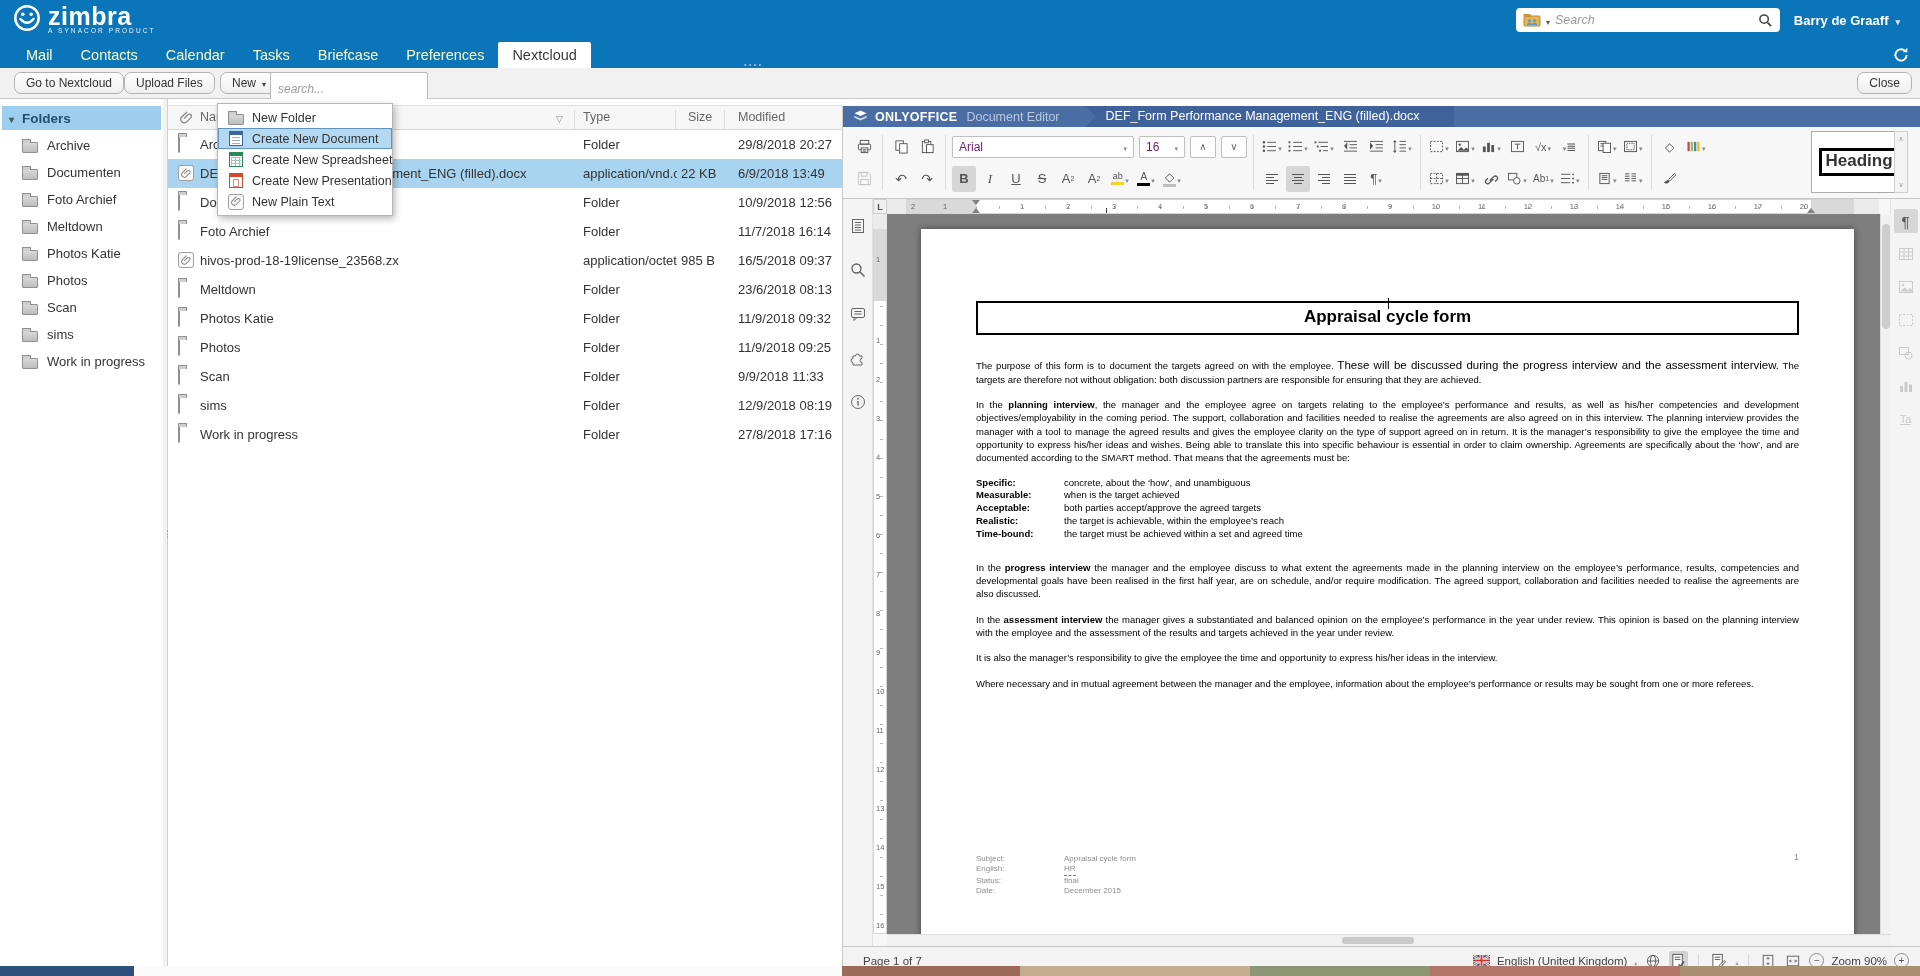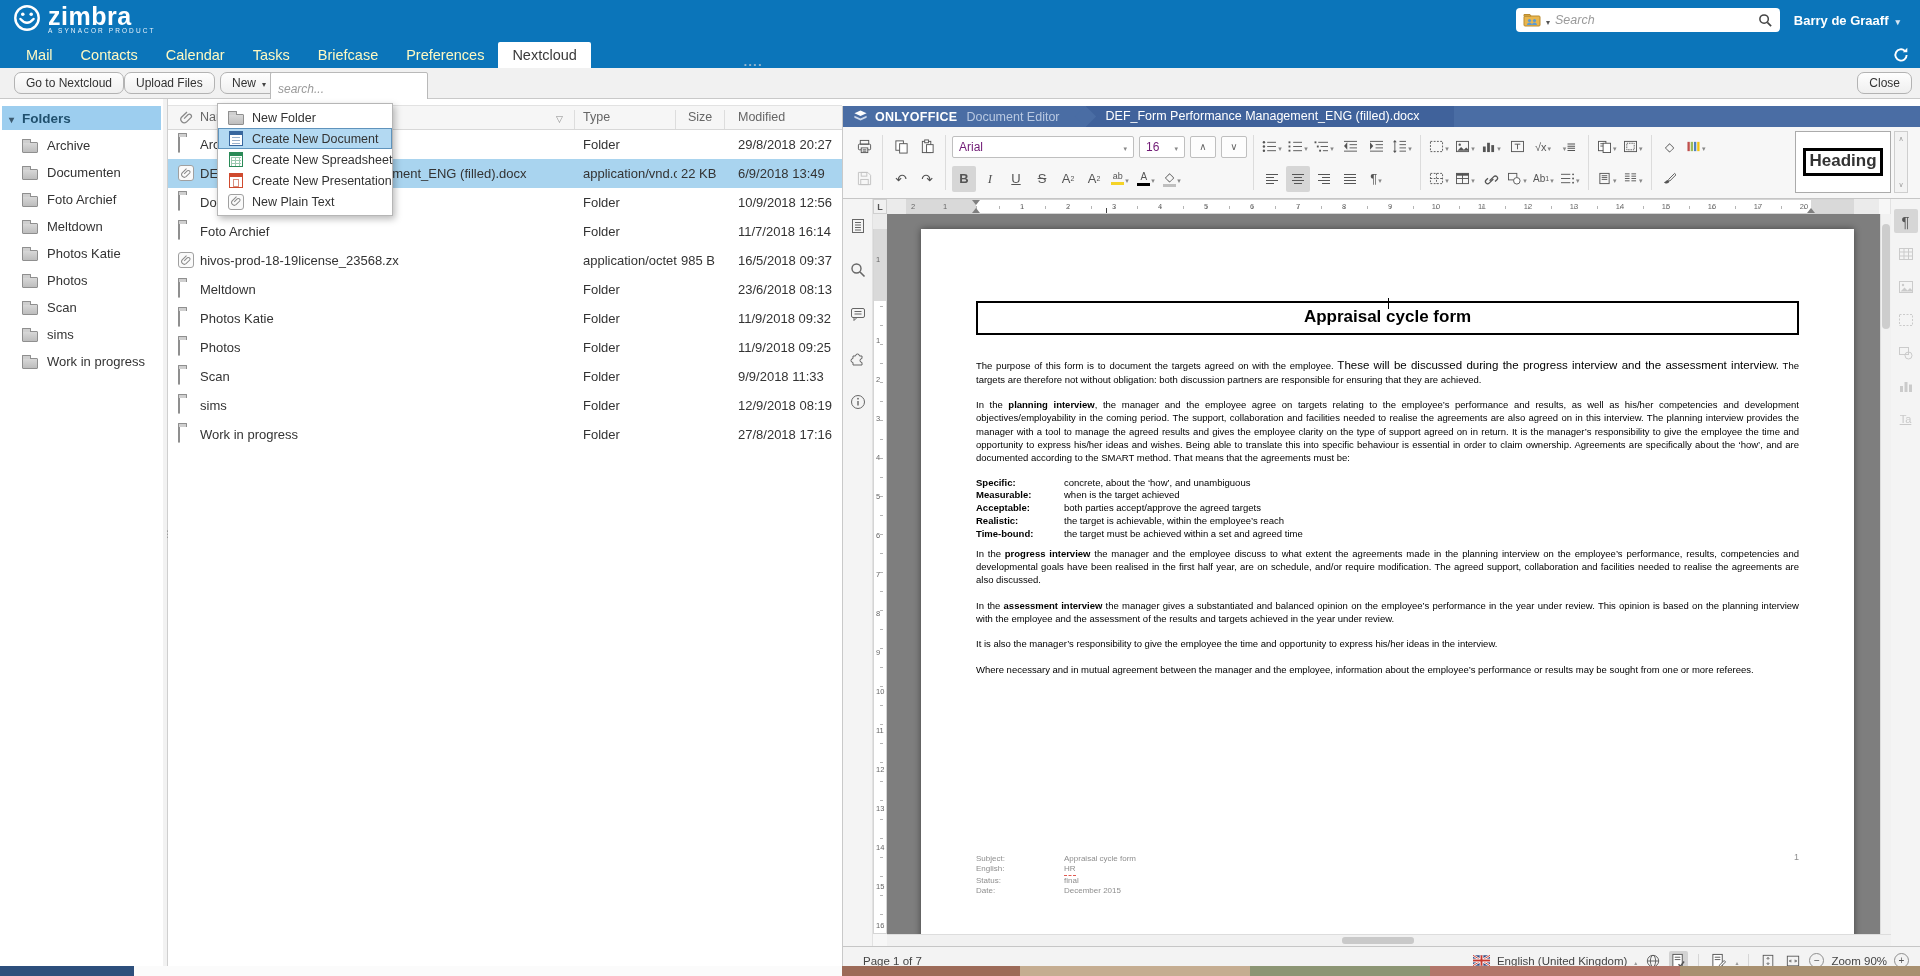--- a/index.html
+++ b/index.html
@@ -95,21 +95,21 @@
 .udbtn{width:26px;height:22px;border:1px solid #bfbfbf;background:#fdfdfd;border-radius:2px;display:flex;align-items:center;justify-content:center;color:#666;font-size:10px;margin-left:3px}
 .g-up::after{content:"∧"}.g-dn::after{content:"∨"}
 .bI{font-style:italic;font-family:"Liberation Serif",serif}
 .bU{text-decoration:underline}
 .bS{text-decoration:line-through}
 .stack{display:flex;flex-direction:column;align-items:center;line-height:1;font-size:11px}
 .bar{width:13px;height:3px;margin-top:1px}
 .g-eraser::after{content:"◇";font-size:12px}
 .g-sym::after{content:"≣";font-size:12px}
 sup,sub{font-size:7px}
-#gallery{position:absolute;right:30px;top:4px;width:96px;height:62px;background:#fff;border:1px solid #ababab;display:flex;align-items:center;justify-content:center;overflow:hidden}
+#gallery{position:absolute;right:14px;top:4px;width:96px;height:62px;background:#fff;border:1px solid #ababab;display:flex;align-items:center;justify-content:center;overflow:hidden}
 .gsty{border:3px solid #000;padding:0 3px 2px 3px;font-size:17px;font-weight:bold;white-space:nowrap}
 #gscroll{position:absolute;right:13px;top:4px;width:14px;height:62px;border:1px solid #cecece;background:#f3f3f3;display:flex;flex-direction:column;align-items:center;justify-content:space-between;font-size:7px;color:#999;padding:3px 0}
 #gscroll .g-up::after,#gscroll .g-dn::after{color:#999}
 
 #ooleft{position:absolute;left:0;top:93px;width:30px;bottom:20px;background:#f4f4f4;border-right:1px solid #e2e2e2;display:flex;flex-direction:column;align-items:center;padding-top:14px;gap:18px}
 #ooright{position:absolute;right:0;top:93px;width:30px;bottom:20px;background:#f4f4f4;border-left:1px solid #e2e2e2;display:flex;flex-direction:column;align-items:center;padding-top:10px;gap:9px}
 .rbtn{width:24px;height:24px;display:flex;align-items:center;justify-content:center;border-radius:2px;color:#c9c9c9;font-size:15px}
 .rbtn.active{background:#d6d6d6;color:#555}
 
 #cornerL{position:absolute;left:30px;top:93px;width:14px;height:15px;background:#f0f0f0;border:1px solid #cfcfcf;font-size:9px;font-weight:bold;color:#555;display:flex;align-items:center;justify-content:center}
@@ -128,21 +128,21 @@
 .vr-marg{position:absolute;left:1px;width:12px;background:#d9d9d9;top:15px;height:72px}
 .vnum{position:absolute;left:3px;font-size:7.5px;color:#666;transform:translateY(-50%)}
 
 #canvas{position:absolute;left:44px;top:108px;width:993px;height:720px;background:#7e7e7e;overflow:hidden}
 #page{position:absolute;left:34px;top:15px;width:933px;height:745px;background:#fff;box-shadow:0 0 7px rgba(0,0,0,.45)}
 .doc-inner{padding:72px 55px 0 55px;font-size:9.5px;line-height:1.4;color:#000}
 .doc-title{border:2px solid #000;text-align:center;font-size:17px;font-weight:bold;padding:2px 0 4px;margin-bottom:22px;position:relative}
 .caret-line{position:absolute;left:50%;top:-5px;width:1px;height:11px;background:#000}
 .dpara{margin-bottom:12px;text-align:justify}
 .dpara .lg{font-size:11.5px}
-.terms{margin:1px 0 6px}
+.terms{margin:1px 0 20px}
 .trow2{display:flex;line-height:1.35}
 .tlabel{width:88px;font-weight:bold;flex:none}
 .doc-footer{position:absolute;left:55px;right:55px;top:625px;font-size:8px;color:#8e8e8e;line-height:1.3}
 .foot-row{display:flex}
 .flabel{width:88px;flex:none}
 .misspelled{border-bottom:1px dashed #e05a52}
 .pagenum{position:absolute;right:0;top:-2px;font-size:9px;color:#8e8e8e}
 
 #vscroll{position:absolute;left:1037px;top:108px;width:11px;height:720px;background:#f1f1f1;border-left:1px solid #ddd}
 #vscroll .thumb{position:absolute;left:1px;top:10px;width:8px;height:105px;background:#cdcdcd;border-radius:4px}

